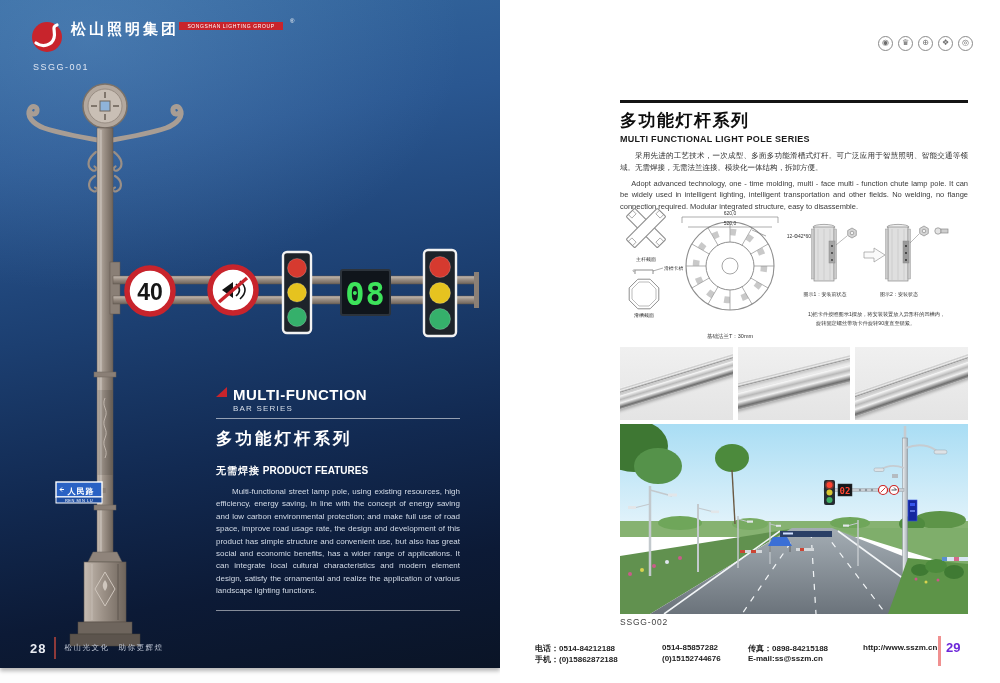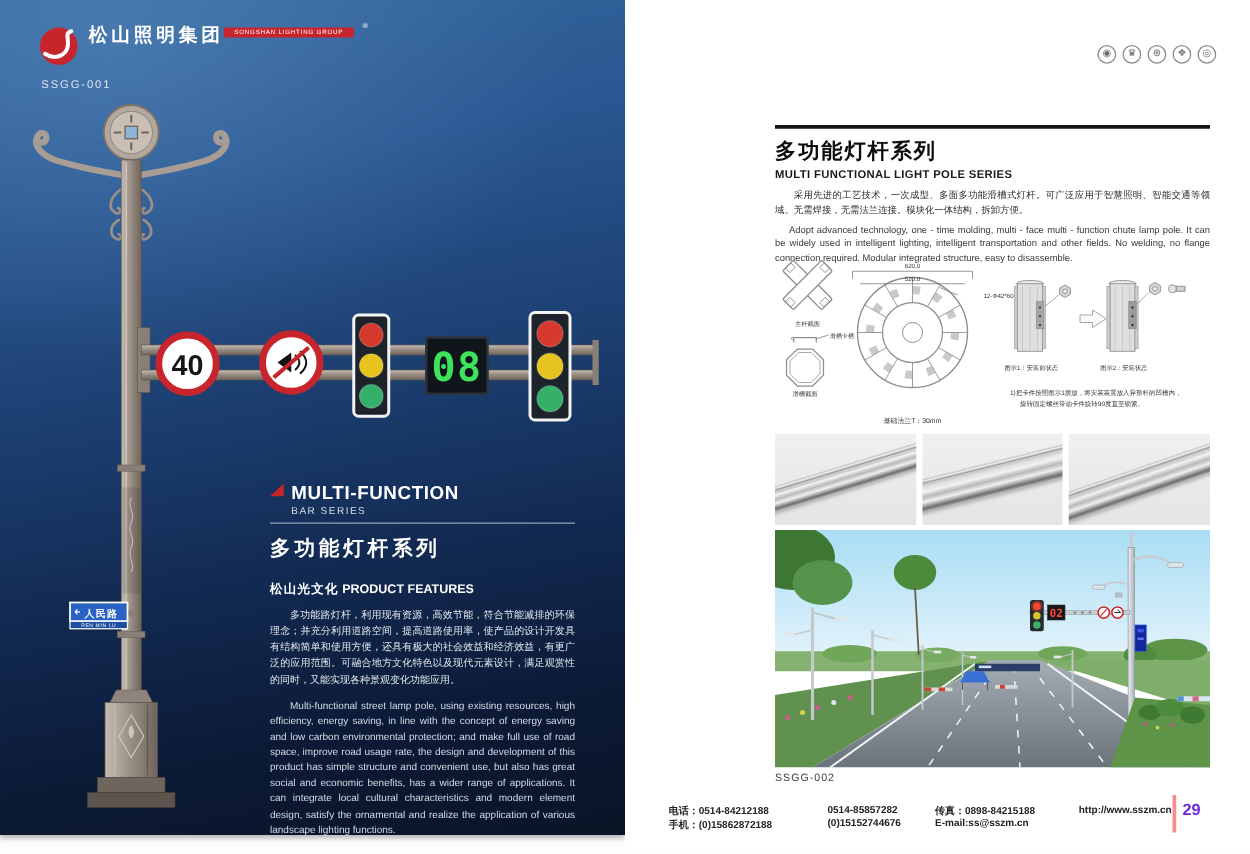--- a/index.html
+++ b/index.html
@@ -191,28 +191,32 @@
 
     <div class="series-block">
       <div class="series-title-row">
         <span class="red-tri"></span>
         <span class="series-title">MULTI-FUNCTION</span>
       </div>
       <div class="series-sub">BAR SERIES</div>
       <hr class="series-line">
       <div class="series-cn">多功能灯杆系列</div>
       <div class="feat-head">
-        <span class="cn">松山光文化</span>
+        <span class="cn">无需焊接</span>
         <span class="en">PRODUCT FEATURES</span>
       </div>
-      <div class="feat-body-cn">多功能路灯杆，利用现有资源，高效节能，符合节能减排的环保理念；并充分利用道路空间，提高道路使用率，使产品的设计开发具有结构简单和使用方便，还具有极大的社会效益和经济效益，有更广泛的应用范围。可融合地方文化特色以及现代元素设计，满足观赏性的同时，又能实现各种景观变化功能应用。</div>
       <div class="feat-body-en">Multi-functional street lamp pole, using existing resources, high efficiency, energy saving, in line with the concept of energy saving and low carbon environmental protection; and make full use of road space, improve road usage rate, the design and development of this product has simple structure and convenient use, but also has great social and economic benefits, has a wider range of applications. It can integrate local cultural characteristics and modern element design, satisfy the ornamental and realize the application of various landscape lighting functions.</div>
       <hr class="end-line">
     </div>
 
+    <div class="left-footer">
+      <span class="page-num-left">28</span>
+      <span class="footer-div"></span>
+      <span class="slogan">松山光文化　助你更辉煌</span>
+    </div>
   </div>
 
   <div class="right-page">
 
     <div class="cert-icons">
       <span>◉</span>
       <span>♛</span>
       <span>⊕</span>
       <span>❖</span>
       <span>◎</span>

